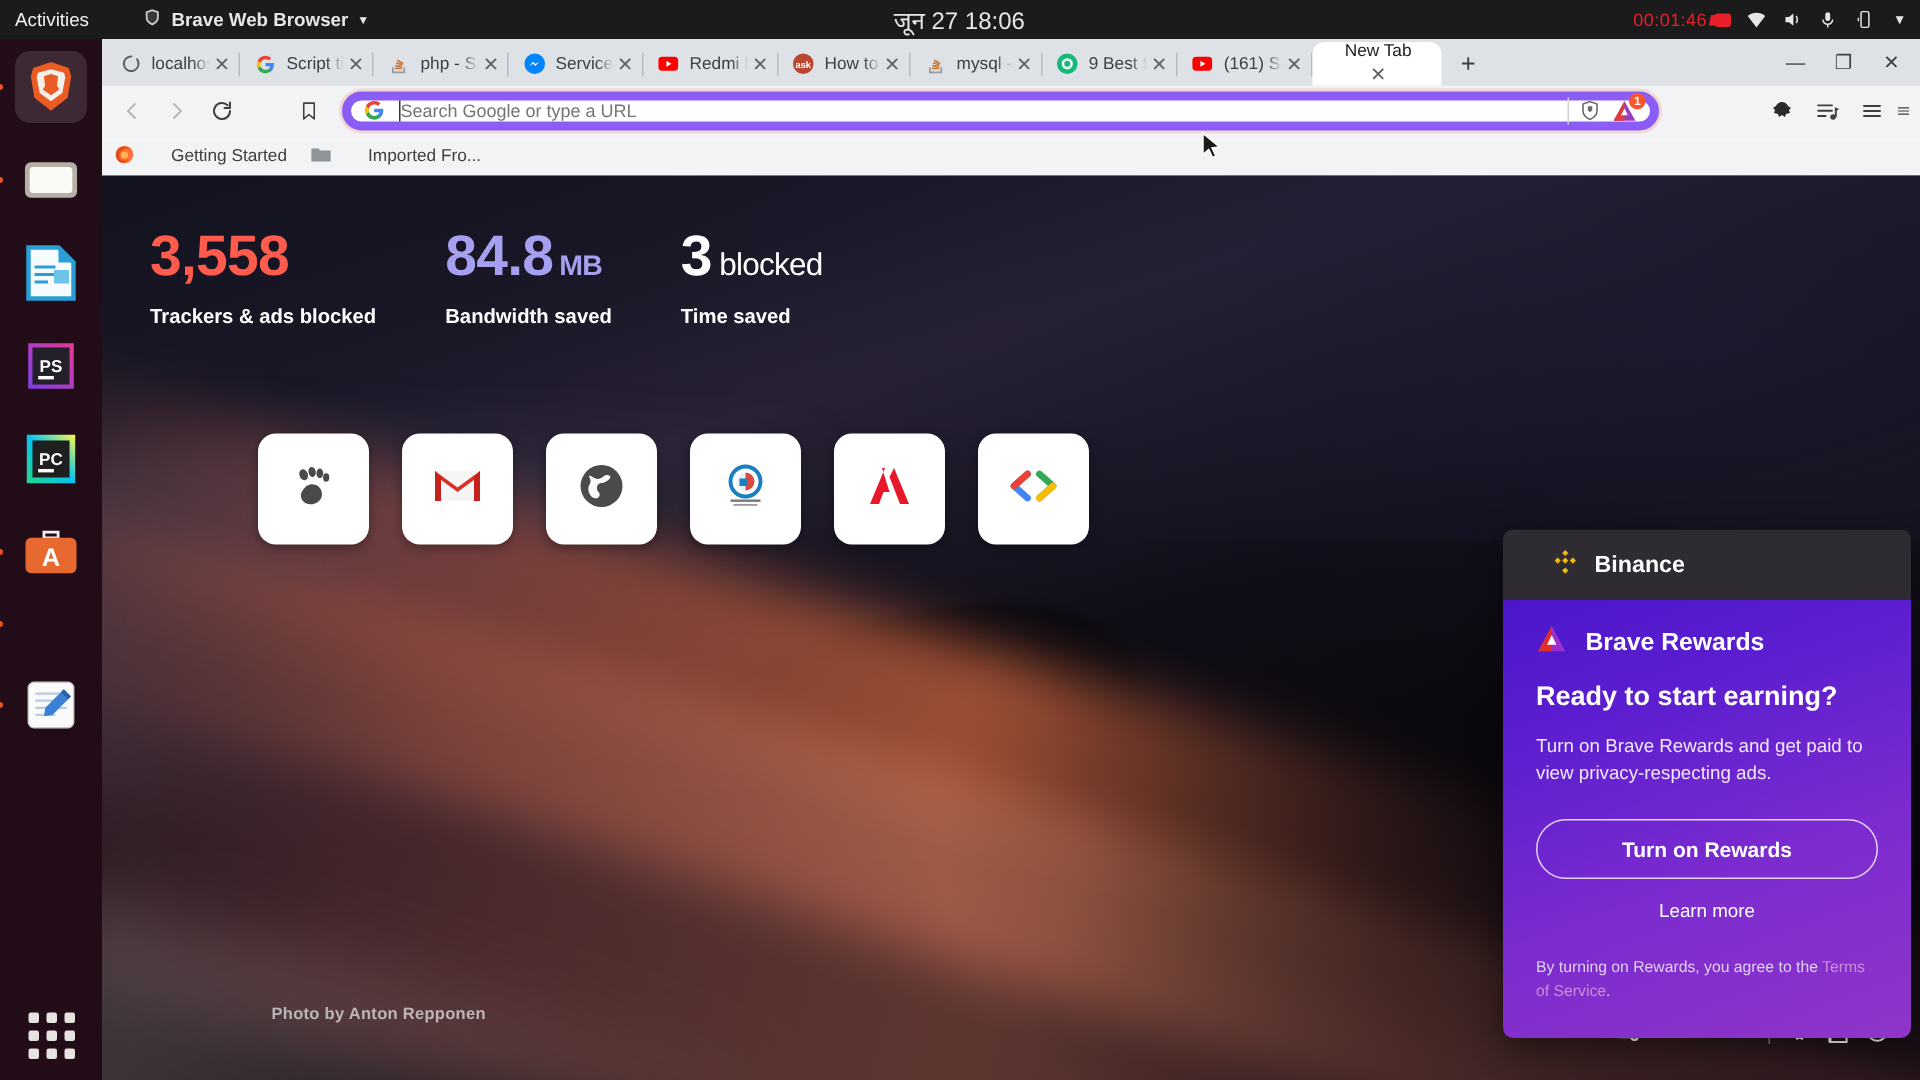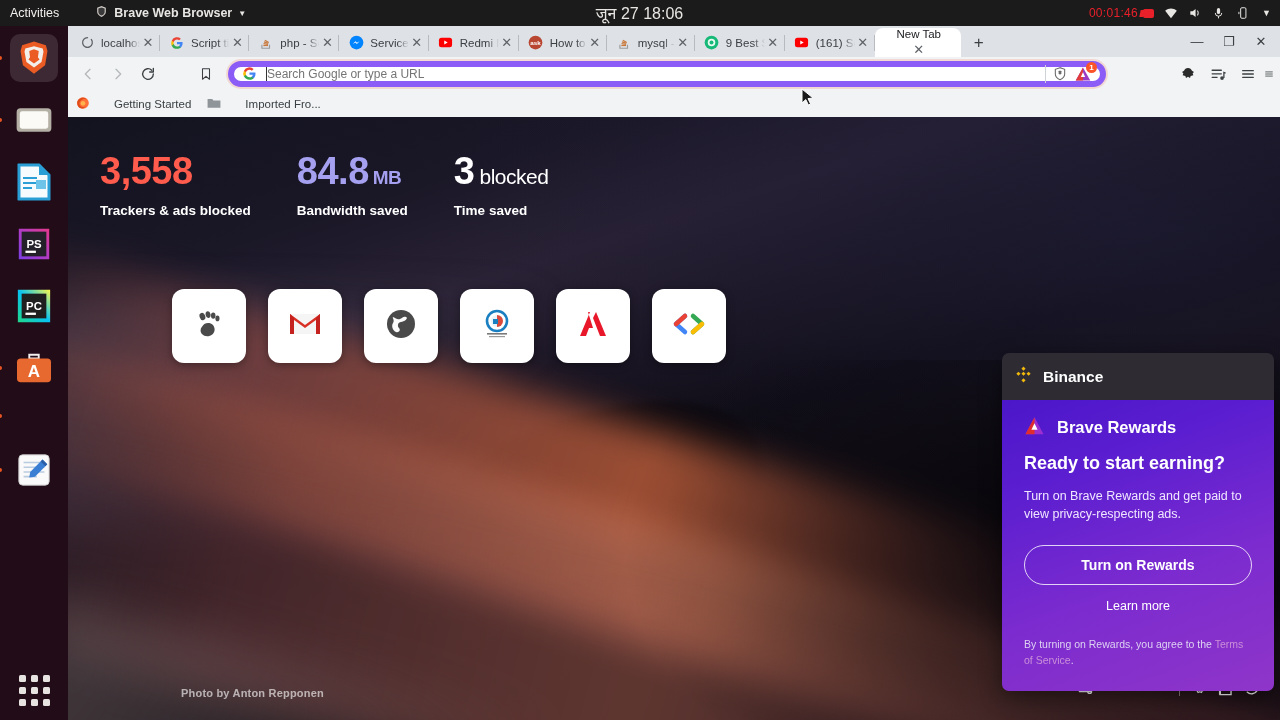--- a/index.html
+++ b/index.html
@@ -135,33 +135,33 @@
   .stat .lbl { margin-top: 13px; color: #fff; font-size: 13.5px; font-weight: bold; }
 
   .tiles { position: absolute; left: 104px; top: 172px; display: flex; gap: 22px; }
   .tile { width: 74px; height: 74px; background: #fff; border-radius: 12px;
           display: flex; align-items: center; justify-content: center;
           box-shadow: 0 2px 8px rgba(0,0,0,.35); }
 
   .clock { position: absolute; right: 62px; top: 27px; color: #fff;
            font-size: 66px; font-weight: 300; letter-spacing: -1px; line-height:1; }
 
-  .credit { position: absolute; left: 113px; bottom: 21px; color: rgba(255,255,255,.62);
+  .credit { position: absolute; left: 113px; bottom: 38px; color: rgba(255,255,255,.62);
             font-size: 11px; font-weight: bold; letter-spacing: .2px; }
 
   .bottombar { position: absolute; right: 18px; bottom: 22px; display:flex; align-items:flex-start; gap: 4px; color:#fff; }
   .customize { display:flex; align-items:center; gap: 10px; font-size: 12.5px; font-weight: bold;}
   .bb-sep { width:1px; height: 20px; background: rgba(255,255,255,.45); margin: 0 4px;}
   .bb-icon { width: 22px; height: 22px; display:flex; align-items:center; justify-content:center;}
 
   
   .panel { position: absolute; right: 6px; top: 236px; width: 272px; border-radius: 7px;
            overflow: hidden; box-shadow: 0 6px 22px rgba(0,0,0,.45); }
   .panel-head { background: #2e2b33; height: 47px; display:flex; align-items:center;
-                gap: 10px; padding: 0 12px; }
+                gap: 10px; padding: 0 32px; }
   .panel-head .ttl { color:#fff; font-size: 15.5px; font-weight: bold; }
   .panel-body { background: linear-gradient(160deg, #4b17c9 0%, #5b1ed0 25%, #7b2bcf 60%, #8f35c9 100%);
                 padding: 16px 22px 22px; }
   .panel-body .brand { display:flex; align-items:center; gap: 12px; margin-bottom: 14px; }
   .panel-body .brand .ttl { color:#fff; font-size: 16.5px; font-weight: bold; }
   .panel-body .sub { color:#fff; font-size: 18px; font-weight: bold; margin-bottom: 13px;}
   .panel-body .desc { color:#f0e6ff; font-size: 12.5px; line-height: 1.45; margin-bottom: 22px;}
   .btn-rewards { display:block; width: 100%; border: 1px solid rgba(255,255,255,.8);
                  background: transparent; color:#fff; font-size: 14px; font-weight: bold;
                  border-radius: 20px; padding: 11px 0; text-align:center; font-family:"Liberation Sans",sans-serif;}

